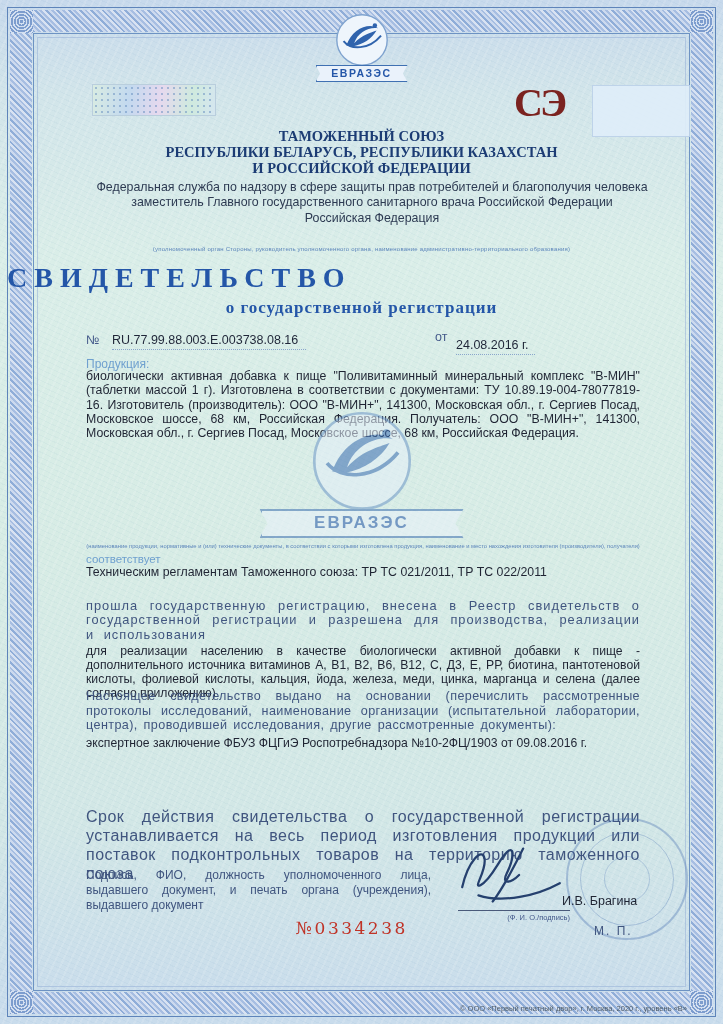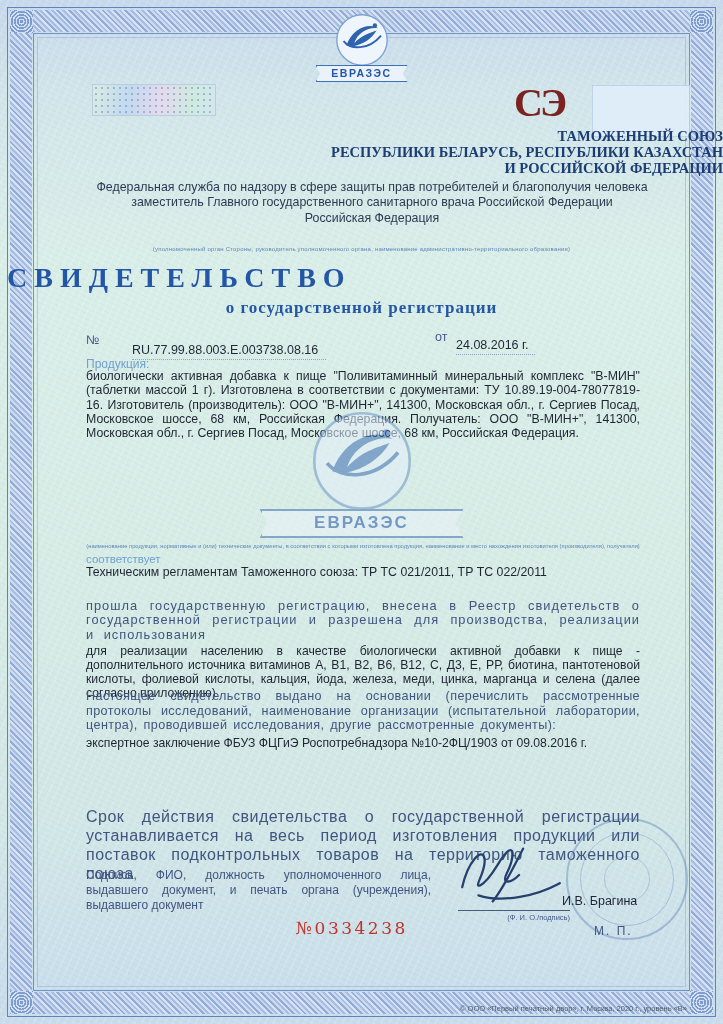--- a/index.html
+++ b/index.html
@@ -38,34 +38,34 @@
   .hologram { left:92px; top:84px; width:122px; height:30px; border:1px solid #b9cedd;
     background:linear-gradient(100deg,#d9ece2,#c3d9ef 30%,#e6d9ee 55%,#cfeade 80%,#d5e6f0); }
   .hologram::after { content:""; position:absolute; inset:0;
     background-image:radial-gradient(rgba(100,140,190,.5) 1px, transparent 1.4px); background-size:6px 6px; }
   .se-mark { left:514px; top:84px; font-family:Liberation Serif, serif; font-weight:bold;
     font-size:40px; line-height:38px; color:#7b2320; letter-spacing:-3px; }
   .corner-box { left:592px; top:85px; width:96px; height:50px; background:rgba(223,237,249,.9);
     border:1px solid rgba(150,180,215,.45); }
 
   
-  .union-header { left:0; right:0; top:128px; text-align:right; font-family:"Liberation Serif", serif;
+  .union-header { left:0; right:0; top:128px; text-align:center; font-family:"Liberation Serif", serif;
     font-weight:bold; font-size:14.5px; line-height:16px; color:#1c3c74; }
   .authority { left:0; right:0; top:180px; text-align:center; font-size:12.4px; line-height:15.3px; color:#2d3a52;padding-left:21px; }
   .authority-note { left:0; right:0; top:246px; text-align:center; font-size:6px; color:#5d86bb; letter-spacing:.2px; }
   .title-main { left:0; right:0; top:262px; text-align:left; font-family:"Liberation Serif", serif;
     font-weight:bold; font-size:28px; letter-spacing:7px; text-indent:7px; color:#2456a8; }
   .title-sub { left:0; right:0; top:298px; text-align:center; font-family:"Liberation Serif", serif;
     font-weight:bold; font-size:17px; letter-spacing:1px; color:#2456a8; }
 
   
   .number-row { left:86px; top:330px; width:554px; height:26px; font-size:12.5px; }
   .number-row > span { position:absolute; white-space:nowrap; }
   .no-label  { left:0; top:3px; color:#44598a; }
-  .cert-number { left:26px; top:13px; color:#1f2638; border-bottom:1px dotted #8aa6cc; padding:0 8px 2px 0;margin-left:20px; }
+  .cert-number { left:26px; top:3px; color:#1f2638; border-bottom:1px dotted #8aa6cc; padding:0 8px 2px 0; }
   .from-label { left:349px; top:0; color:#44598a; }
   .cert-date { left:370px; top:8px; color:#1f2638; border-bottom:1px dotted #8aa6cc; padding:0 6px 2px 0; }
 
   
   .product-label { left:86px; top:357px; font-size:12px; color:#6fa0cf; }
   .product-text { left:86px; top:369px; width:554px; font-size:12.3px; line-height:1.16; color:#1f2433; text-align:justify; }
   .watermark { left:50%; top:408px; transform:translateX(-50%); width:240px; opacity:.55; text-align:center; }
   .watermark svg { width:106px; height:106px; }
   .ribbon-lg { margin:-9px auto 0; width:200px; background:#eaf2fb; border:2px solid #3f70b2;
     color:#2456a8; font-weight:bold; font-size:17px; letter-spacing:2px; padding:2px 0 3px;

